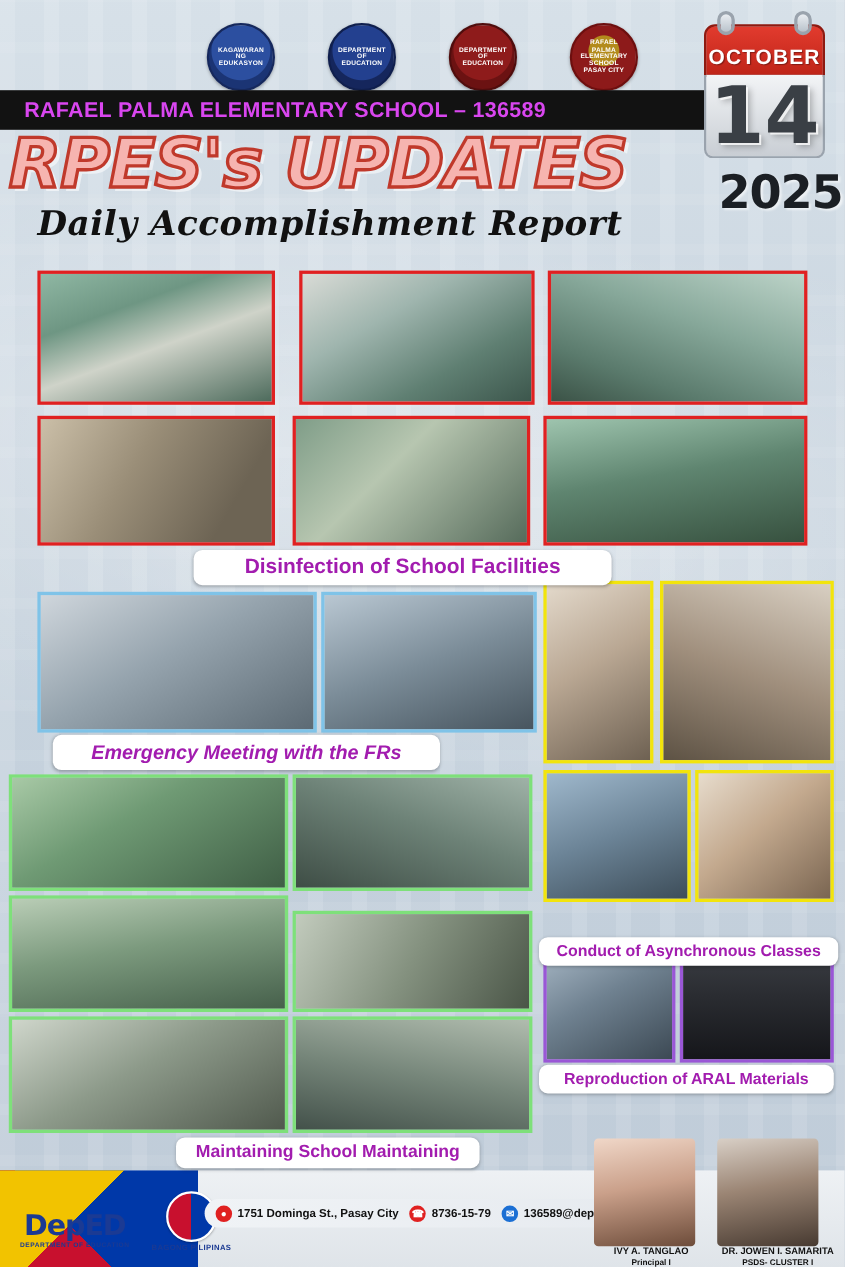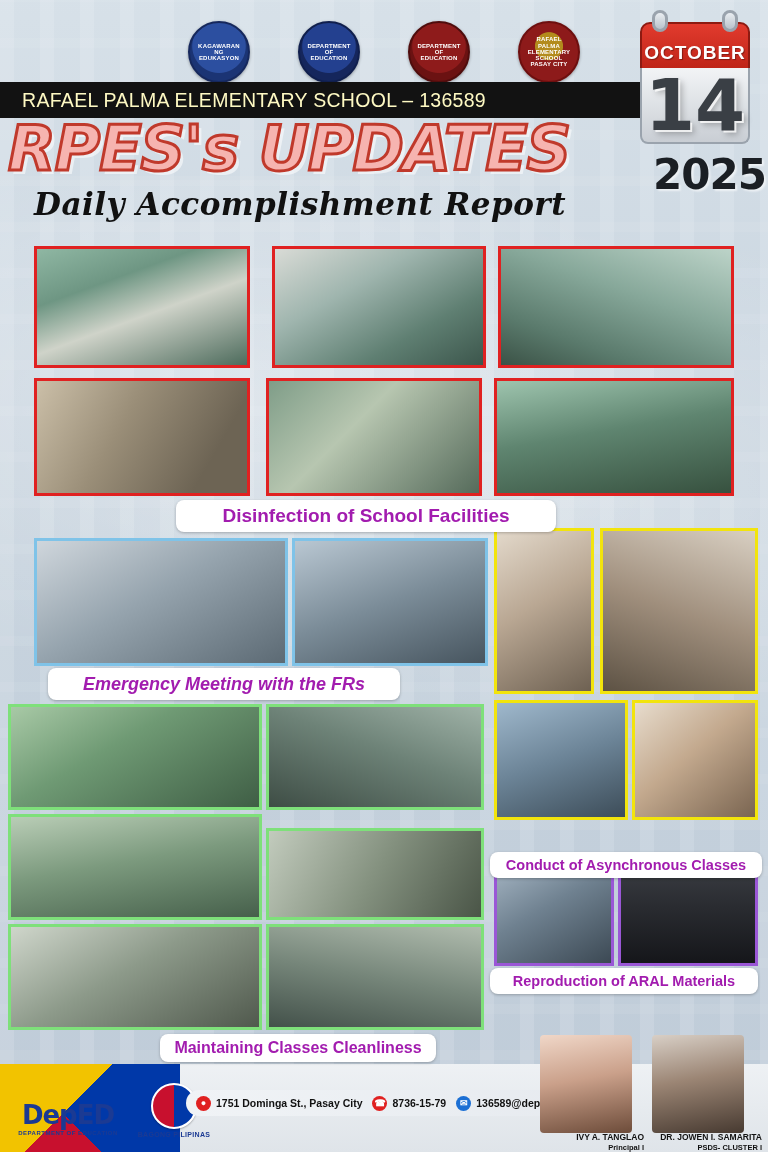--- a/index.html
+++ b/index.html
@@ -87,21 +87,21 @@
     text-shadow: 2px 2px 2px rgba(255,255,255,.6);
   }
 
   
   .schoolbar {
     position: absolute; top: 82px; left: 0; width: 640px; height: 36px;
     background: #121212; display: flex; align-items: center; padding-left: 22px;
     z-index: 5;
   }
   .schoolbar span {
-    color: #fef9c3; font-weight: normal; font-size: 19.5px; letter-spacing: .3px;
+    color: #d946ef; font-weight: bold; font-size: 19.5px; letter-spacing: .3px;
   }
 
   
   .headline {
     position: absolute; top: 116px; left: 8px; width: 700px; height: 70px;
     font-family: "DejaVu Sans", sans-serif;
     font-weight: bold; font-style: italic;
     font-size: 62px; line-height: 66px;
     color: #f6b4b0;
     -webkit-text-stroke: 3px #c0392b;
@@ -185,21 +185,21 @@
     display: flex; align-items: center; gap: 10px;
     background: linear-gradient(90deg,#f0f3f6,#e6eaef);
     padding: 0 10px; border-radius: 13px;
   }
   .cpill { display: flex; align-items: center; gap: 5px; font-size: 10.5px; color: #111; font-weight: bold;}
   .cicon { width: 15px; height: 15px; border-radius: 50%; background: #e02121; color:#fff;
            display:flex; align-items:center; justify-content:center; font-size: 9px;}
   .cicon.blue { background: #1b6fd4; }
 
   
-  .sig { position: absolute; bottom: 0; text-align: right; }
+  .sig { position: absolute; bottom: 0; text-align: center; }
   .sig .photo { width: 92px; height: 98px; border-radius: 4px; }
   .sig .nm { font-size: 8.5px; font-weight: bold; color: #111; line-height: 1.15;}
   .sig .rl { font-size: 7.5px; font-weight: bold; color: #111; }
   .p1 { background: linear-gradient(170deg,#f0d7c8 0%, #caa08a 45%, #6d4c3a 100%); }
   .p2 { background: linear-gradient(170deg,#d8cfc6 0%, #9b8574 45%, #473a31 100%); }
 </style>
 </head>
 <body>
 
 <div class="poster">
@@ -258,21 +258,21 @@
   <div class="ph bYellow stud3" style="left:494px; top:700px; width:134px; height:120px;"></div>
   <div class="ph bYellow stud4" style="left:632px; top:700px; width:126px; height:120px;"></div>
   <div class="cap" style="left:490px; top:852px; width:272px; height:26px; font-size:14.5px;">Conduct of Asynchronous Classes</div>
 
   <div class="ph bGreen grn1" style="left:8px; top:704px; width:254px; height:106px;"></div>
   <div class="ph bGreen grn2" style="left:266px; top:704px; width:218px; height:106px;"></div>
   <div class="ph bGreen grn3" style="left:8px; top:814px; width:254px; height:106px;"></div>
   <div class="ph bGreen grn4" style="left:266px; top:828px; width:218px; height:92px;"></div>
   <div class="ph bGreen grn5" style="left:8px; top:924px; width:254px; height:106px;"></div>
   <div class="ph bGreen grn6" style="left:266px; top:924px; width:218px; height:106px;"></div>
-  <div class="cap" style="left:160px; top:1034px; width:276px; height:28px; font-size:16px;">Maintaining Classes Cleanliness</div>
+  <div class="cap" style="left:160px; top:1034px; width:276px; height:28px; font-size:16px;">Maintaining School Maintaining</div>
 
   <div class="ph bPurple rep1" style="left:494px; top:856px; width:120px; height:110px;"></div>
   <div class="ph bPurple rep2" style="left:618px; top:856px; width:140px; height:110px;"></div>
   <div class="cap" style="left:490px; top:968px; width:268px; height:26px; font-size:14.5px;">Reproduction of ARAL Materials</div>
 
   <div class="bottom">
     <div class="bottom-chev"></div>
 
     <div class="deped-logo">
       <div class="dw">DepED</div>

